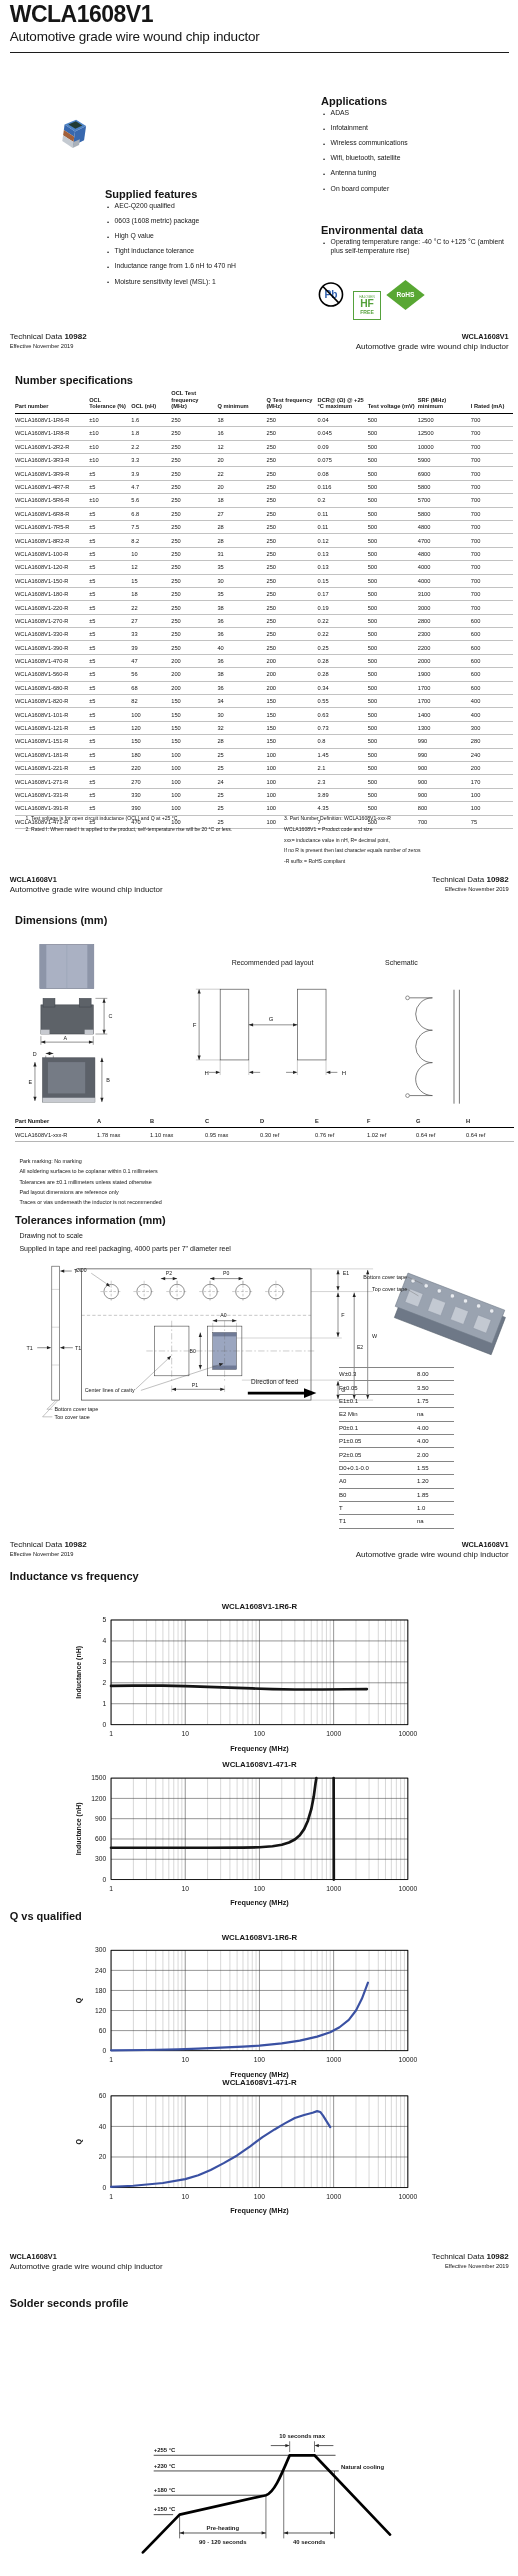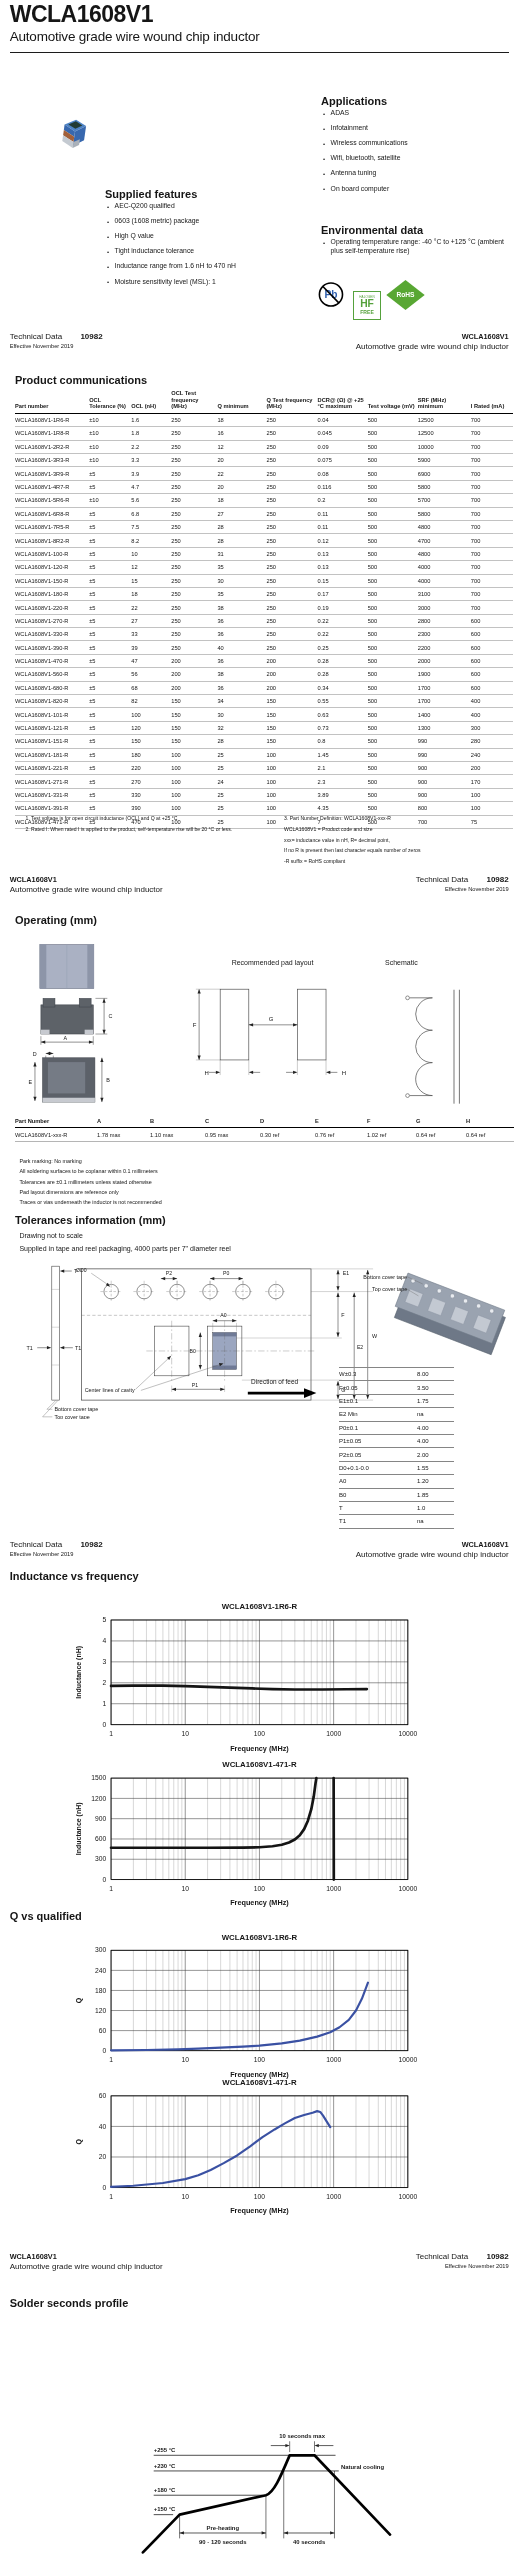--- a/index.html
+++ b/index.html
@@ -1,19 +1,19 @@
 <!DOCTYPE html>
 <html style="font-size:8.6px"><head>
 <meta charset="utf-8">
 <style>
   html,body{margin:0;padding:0;}
   body{width:519px;height:2576px;position:relative;background:#fff;color:#161616;
        font-family:"Liberation Sans","DejaVu Sans",sans-serif;overflow:hidden;}
   .abs{position:absolute;}
-  .b{font-weight:bold;margin-left:16px;}
+  .b{font-weight:bold;}
   .doc-title{left:9.7px;top:1.1px;font-size:23px;font-weight:bold;letter-spacing:-0.5px;}
   .doc-subtitle{left:9.7px;top:29px;font-size:13.5px;letter-spacing:-0.2px;}
   .title-rule{left:9.7px;top:52px;width:499px;border-top:0.8px solid #1c1c1c;}
   .h2{font-size:11px;font-weight:bold;}
   .h3{font-size:7px;}
   .bullet{display:flex;align-items:flex-start;min-height:14px;font-size:6.8px;line-height:8.6px;padding-top:1.1px;}
   .bullet .dot{width:7.6px;flex:none;font-size:6px;padding-top:0.5px;}
   .band{left:9.7px;top:0;width:499px;display:flex;justify-content:space-between;align-items:flex-start;}
   .td-line1{font-size:8px;}
   .td-line2{font-size:5.7px;margin-top:1.6px;}
@@ -147,21 +147,21 @@
   <div>
     <div class="td-line1"><span>Technical Data</span> <span class="b">10982</span></div>
     <div class="td-line2">Effective November 2019</div>
   </div>
   <div class="ta-r">
     <div class="pb-line1">WCLA1608V1</div>
     <div class="pb-line2">Automotive grade wire wound chip inductor</div>
   </div>
 </div>
 
-<div class="abs h2" style="left:15px;top:374px;">Product communications</div>
+<div class="abs h2" style="left:15px;top:374px;">Number specifications</div>
 <div class="abs" style="left:15px;top:390px;">
   <table class="spec">
       <colgroup>
         <col style="width:74px">
         <col style="width:42px">
         <col style="width:40px">
         <col style="width:46px">
         <col style="width:49px">
         <col style="width:51px">
         <col style="width:50px">
@@ -575,21 +575,21 @@
   <div>
     <div class="pb-line1">WCLA1608V1</div>
     <div class="pb-line2">Automotive grade wire wound chip inductor</div>
   </div>
   <div class="ta-r">
     <div class="td-line1"><span>Technical Data</span> <span class="b">10982</span></div>
     <div class="td-line2">Effective November 2019</div>
   </div>
 </div>
 
-<div class="abs h2" style="left:15px;top:914px;">Operating (mm)</div>
+<div class="abs h2" style="left:15px;top:914px;">Dimensions (mm)</div>
 <div class="abs h3" style="left:213px;top:959px;width:119px;text-align:center;">Recommended pad layout</div>
 <div class="abs h3" style="left:385px;top:959px;width:65px;">Schematic</div>
 <div class="abs" style="left:21.6px;top:940px;">
   <svg id="dims-svg" width="486" height="174" viewBox="0 0 900 322">
       <rect x="33" y="8" width="100" height="82" fill="#aab1c3" stroke="#6a7080" stroke-width="1"></rect>
       <rect x="33" y="8" width="12" height="82" fill="#8d95a8" stroke="none" stroke-width="1"></rect>
       <rect x="121" y="8" width="12" height="82" fill="#8d95a8" stroke="none" stroke-width="1"></rect>
       <line x1="83" y1="8" x2="83" y2="90" stroke="#97a0b2" stroke-width="1"></line>
       <rect x="35" y="120" width="97" height="54" fill="#5d6268" stroke="#3f444b" stroke-width="1"></rect>
       <rect x="39" y="108" width="22" height="16" fill="#5d6268" stroke="#3f444b" stroke-width="1"></rect>

